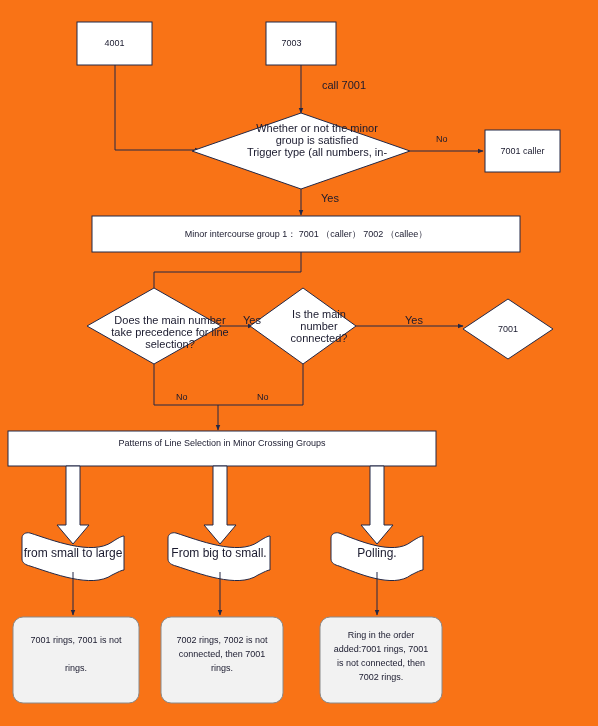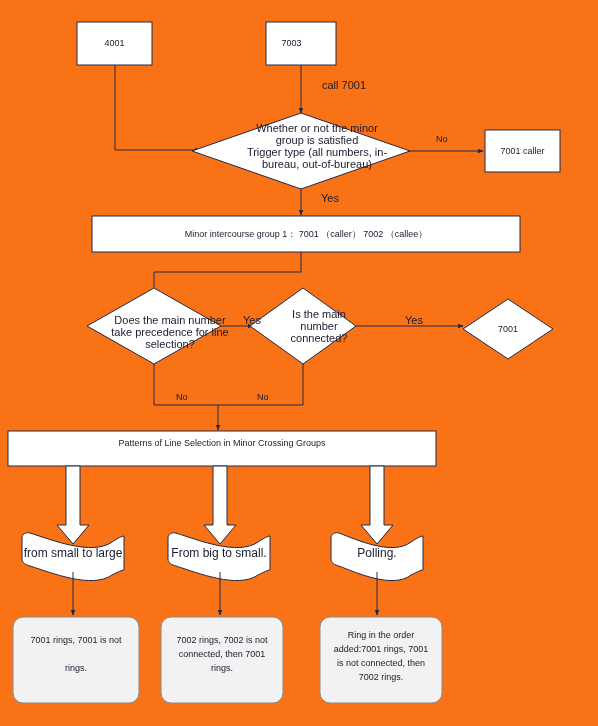--- a/index.html
+++ b/index.html
@@ -116,21 +116,20 @@
 
   <div class="node-label lbl-9" style="left:77px; top:22px; width:75px; height:43px;">4001</div>
 
   <div class="node-label lbl-9" style="left:266px; top:22px; width:51px; height:43px;">7003</div>
 
   <div class="edge-label lbl-8" style="left:306px; top:79px;">call 7001</div>
 
   <div class="node-label lbl-8" style="left:192px; top:134px; width:218px; height:12px;">group is satisfied</div>
   <div class="node-label lbl-8" style="left:192px; top:122px; width:218px; height:12px;">Whether or not the minor</div>
   <div class="node-label lbl-8" style="left:192px; top:146px; width:218px; height:12px;">Trigger type (all numbers, in-</div>
-  <div class="node-label lbl-8" style="left:192px; top:158px; width:218px; height:12px;">bureau, out-of-bureau)</div>
 
   <div class="edge-label lbl-9" style="left:436px; top:134px;">No</div>
 
   <div class="node-label lbl-9" style="left:485px; top:130px; width:75px; height:42px;">7001 caller</div>
 
   <div class="edge-label lbl-8" style="left:305px; top:192px;">Yes</div>
 
   <div class="node-label lbl-9" style="left:92px; top:216px; width:428px; height:36px;">Minor intercourse group 1： 7001 （caller） 7002 （callee）</div>
 
   <div class="node-label lbl-8" style="left:84px; top:314px; width:140px; height:12px;">Does the main number</div>

